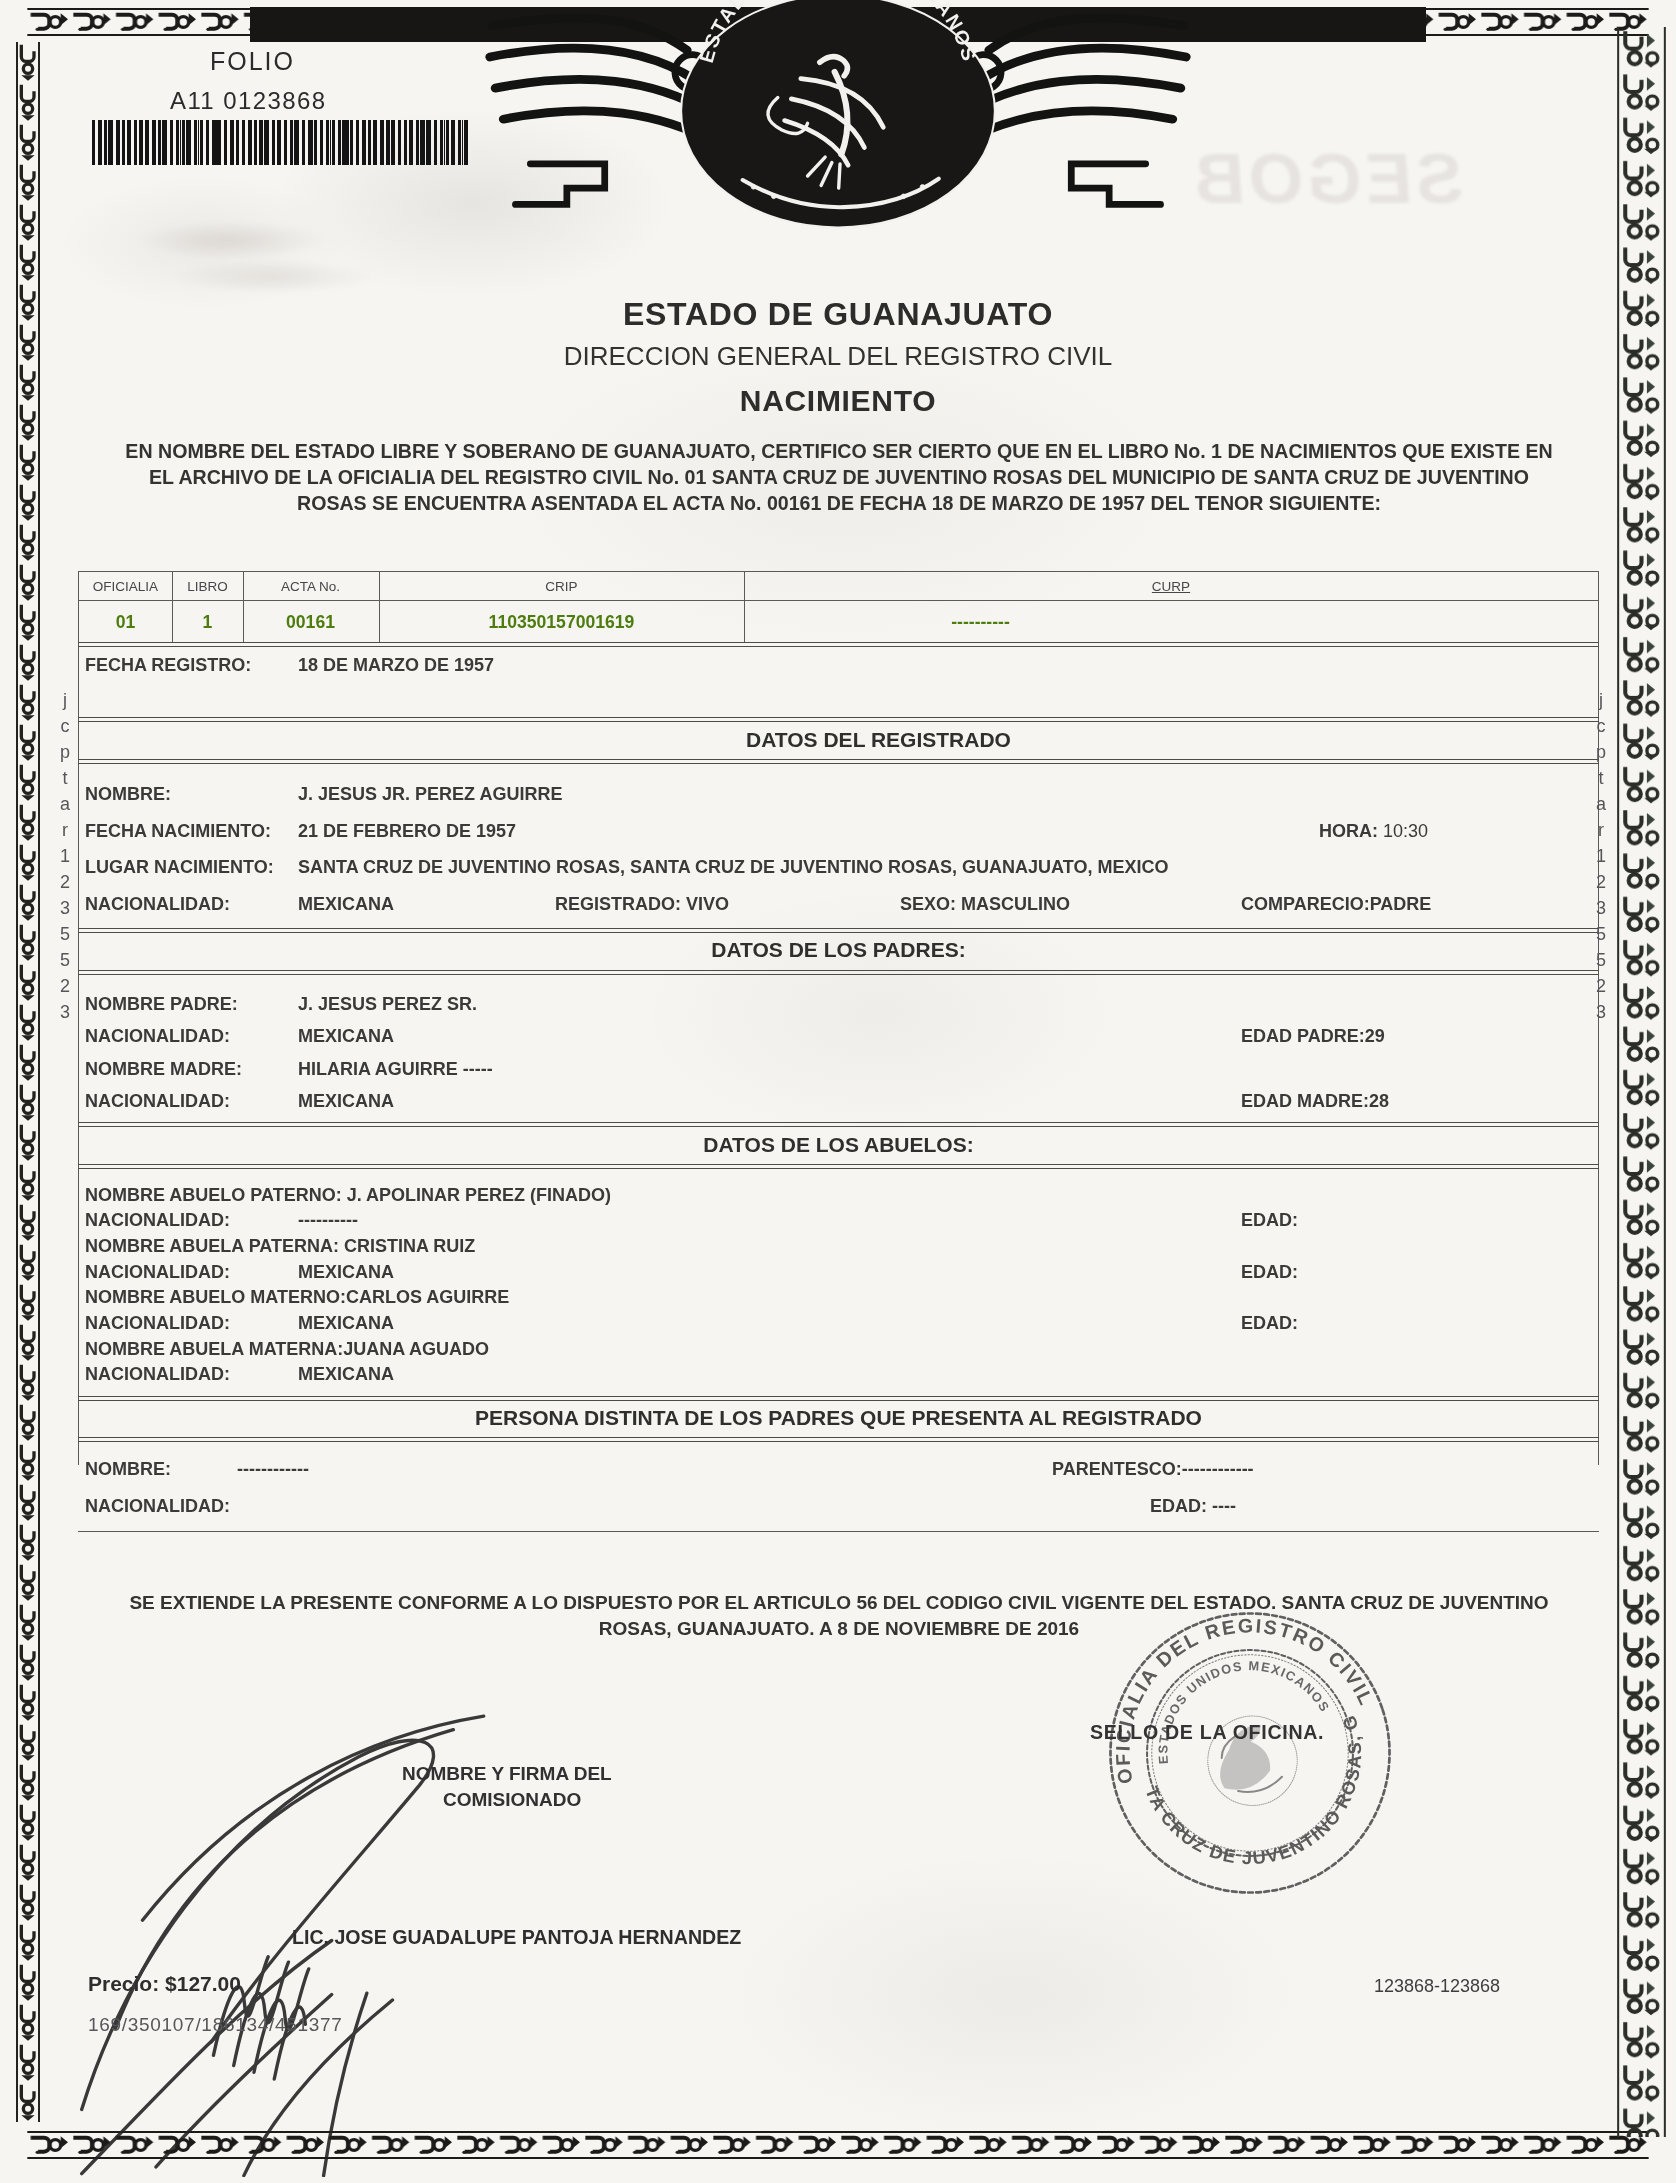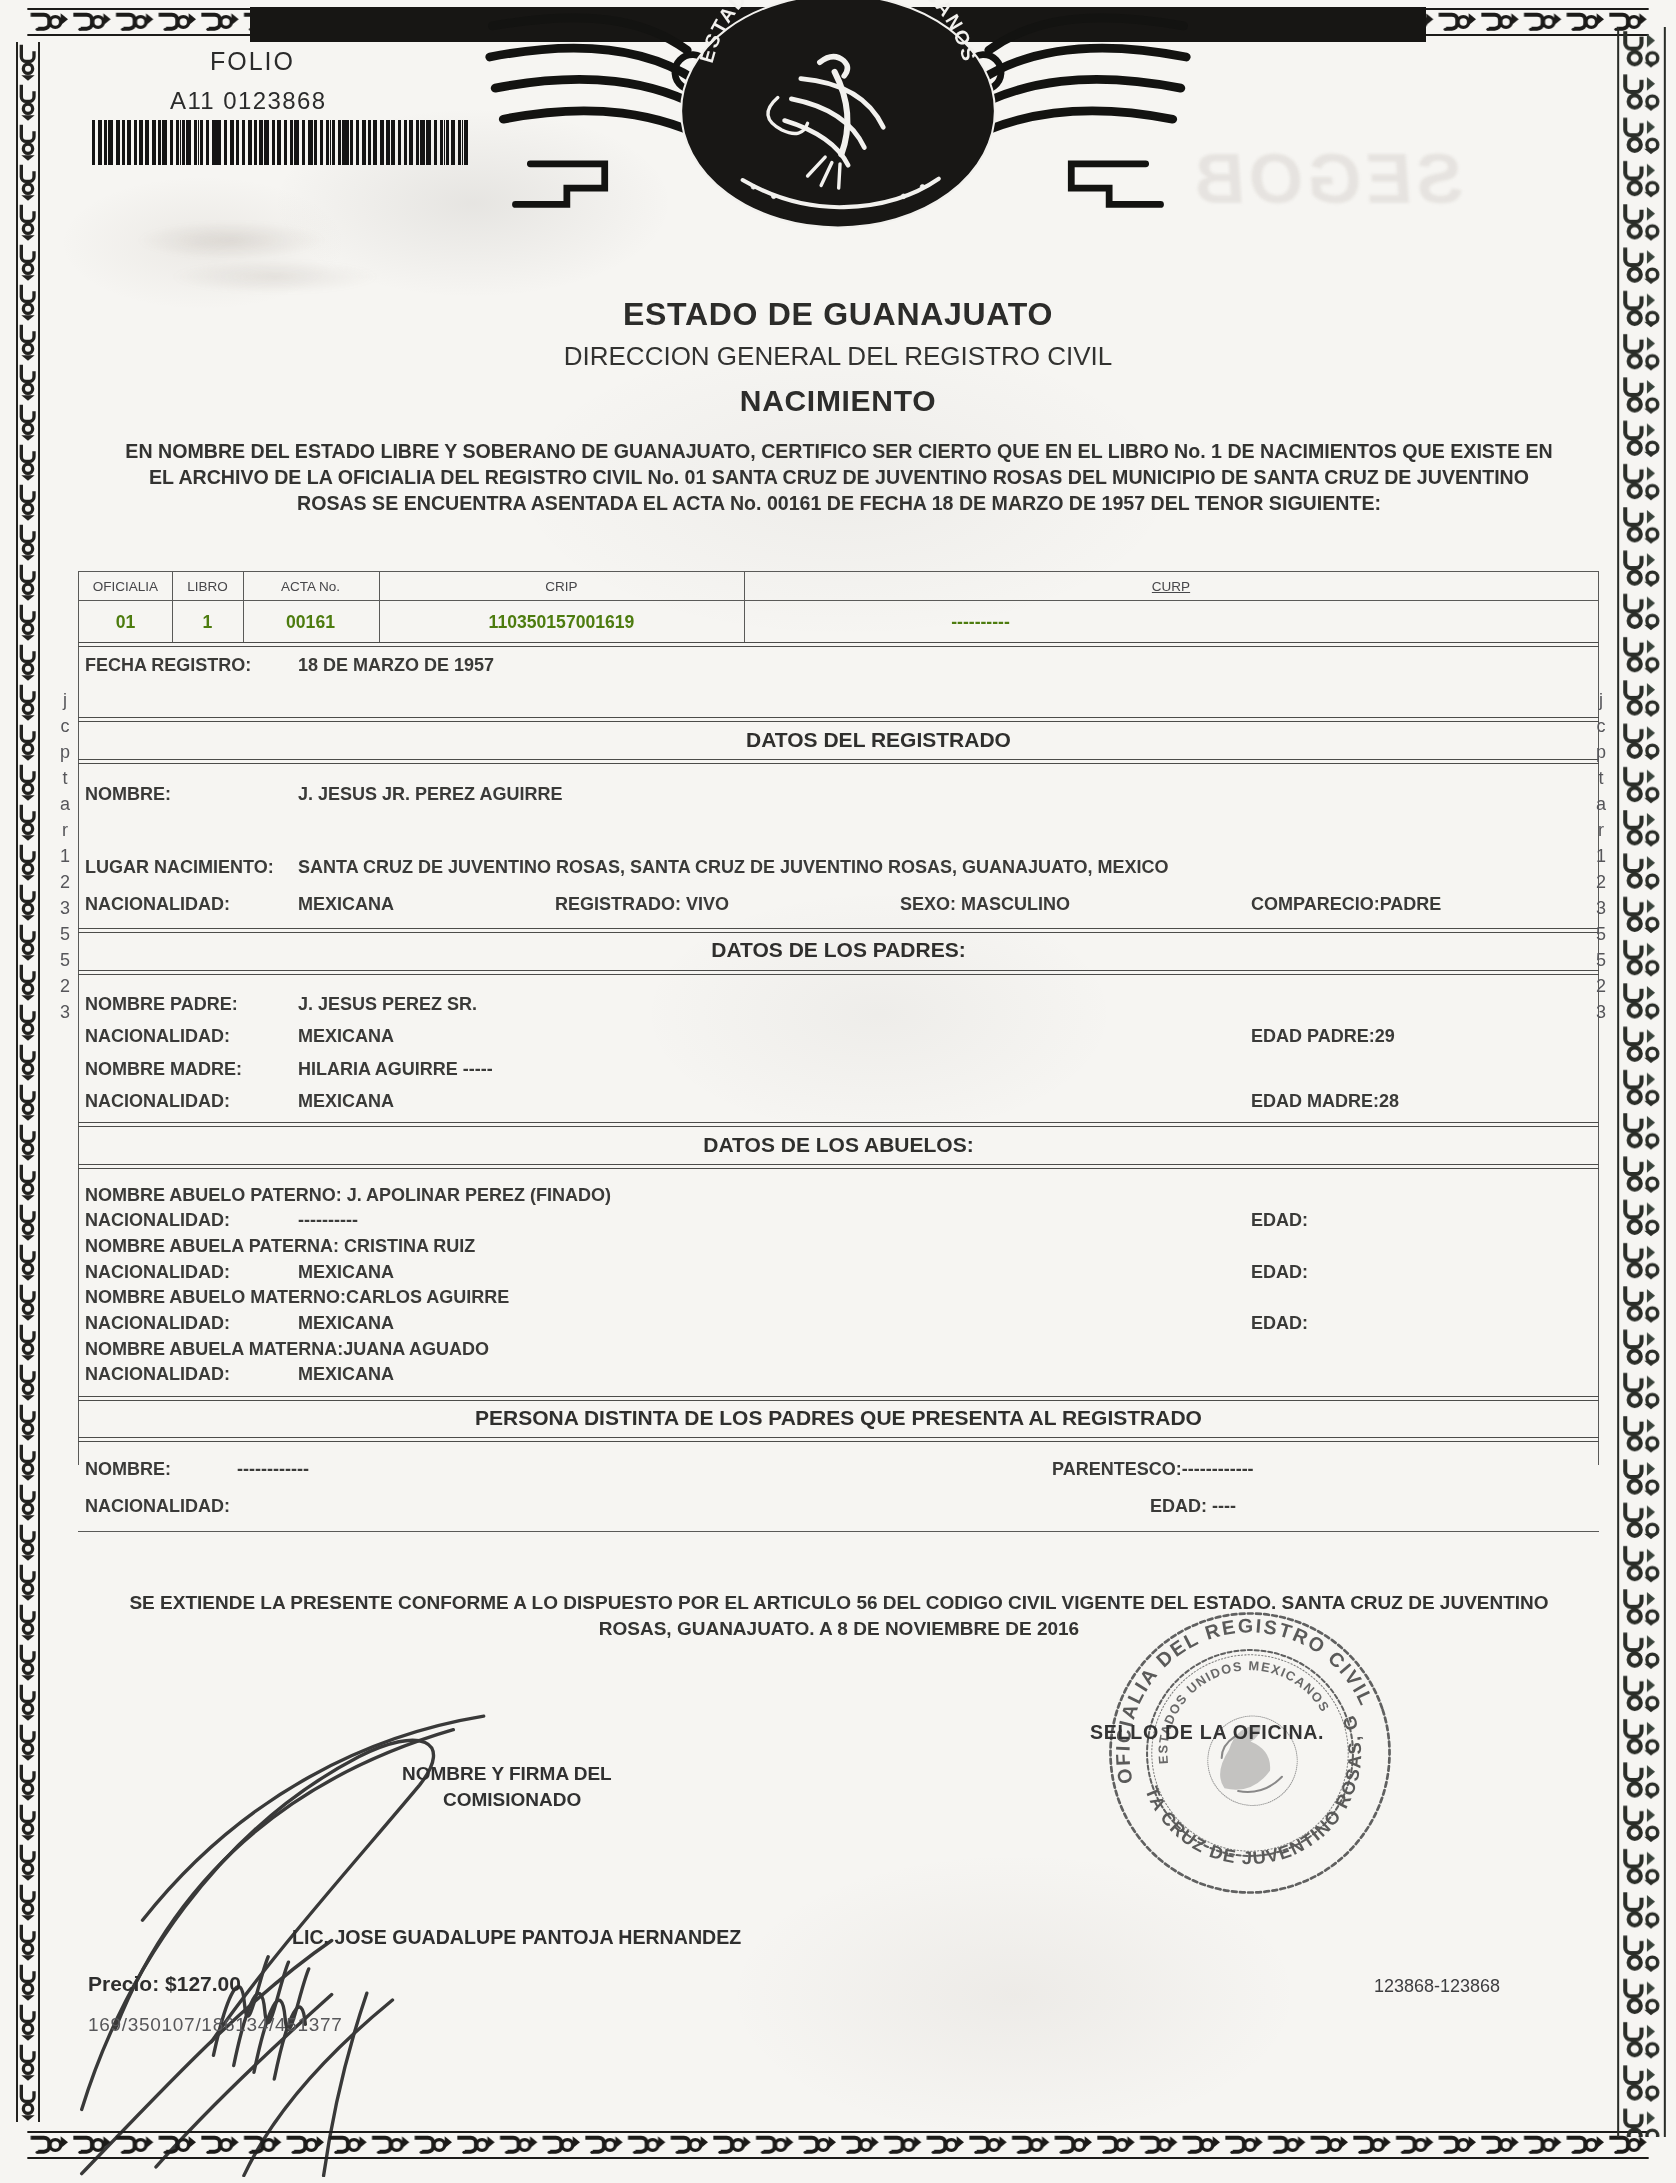--- a/index.html
+++ b/index.html
@@ -24,21 +24,21 @@
   
   .strip{position:absolute;z-index:2;}
   .blackband{position:absolute;left:250px;top:6.8px;width:1176px;height:35px;background:#171614;z-index:3;}
   
   .vline{position:absolute;width:0;border-left:1.4px solid #5a5a58;z-index:4;}
   .hline{position:absolute;height:0;border-top:1.4px solid #5a5a58;z-index:4;}
   .dbl{position:absolute;height:3.4px;border-top:1.4px solid #4c4c4a;border-bottom:1.4px solid #4c4c4a;z-index:4;}
   .sect-title{position:absolute;width:1521px;left:78px;text-align:center;font-weight:700;font-size:21px;color:#2f2f2d;z-index:5;}
   .row{position:absolute;left:85px;width:1515px;font-size:18px;font-weight:700;color:#3a3a38;z-index:5;white-space:nowrap;}
   .row .pos{position:absolute;top:0;}
-  .v440{left:213px;} .v820{left:470px;} .v1330{left:815px;} .v1835{left:1156px;margin-left:10px;} .v1950{left:1234px;}
+  .v440{left:213px;} .v820{left:470px;} .v1330{left:815px;} .v1835{left:1156px;} .v1950{left:1234px;}
   .v350{left:152px;} .v1555{left:967px;} .v1700{left:1065px;}
   .cell{position:absolute;text-align:center;z-index:5;}
   .th{font-size:13.5px;font-weight:400;color:#47474a;}
   .td{font-size:17.6px;font-weight:700;color:#4d7c0f;}
   .barcode{
     position:absolute;left:92px;top:120px;width:377px;height:45px;z-index:5;
     background:
       repeating-linear-gradient(90deg,#141414 0 2.7px,transparent 2.7px 6px),
       repeating-linear-gradient(90deg,#141414 0 1.4px,transparent 1.4px 8.8px),
       repeating-linear-gradient(90deg,#141414 0 2px,transparent 2px 15.6px);
@@ -205,20 +205,28 @@
     <span class="pos v440">18 DE MARZO DE 1957</span>
   </div>
 
   <div class="dbl" style="left:78px;top:717px;width:1521px;"></div>
   <div class="sect-title" style="top:728px;padding-left:40px;">DATOS DEL REGISTRADO</div>
   <div class="dbl" style="left:78px;top:759px;width:1521px;"></div>
 
   <div class="row" style="top:784px;">
     <span>NOMBRE:</span>
     <span class="pos v440">J. JESUS JR.  PEREZ  AGUIRRE</span>
+  </div>
+  <div class="row" style="top:821px;">
+    <span>FECHA NACIMIENTO:</span>
+    <span class="pos v440">21 DE FEBRERO DE 1957</span>
+    <span class="pos v1950">
+      <span>HORA:</span>
+      <span style="font-weight:400;">10:30</span>
+    </span>
   </div>
   <div class="row" style="top:857px;">
     <span>LUGAR NACIMIENTO:</span>
     <span class="pos v440">SANTA CRUZ DE JUVENTINO ROSAS, SANTA CRUZ DE JUVENTINO ROSAS, GUANAJUATO, MEXICO</span>
   </div>
   <div class="row" style="top:894px;">
     <span>NACIONALIDAD:</span>
     <span class="pos v440">MEXICANA</span>
     <span class="pos v820">
       <span>REGISTRADO:</span>

